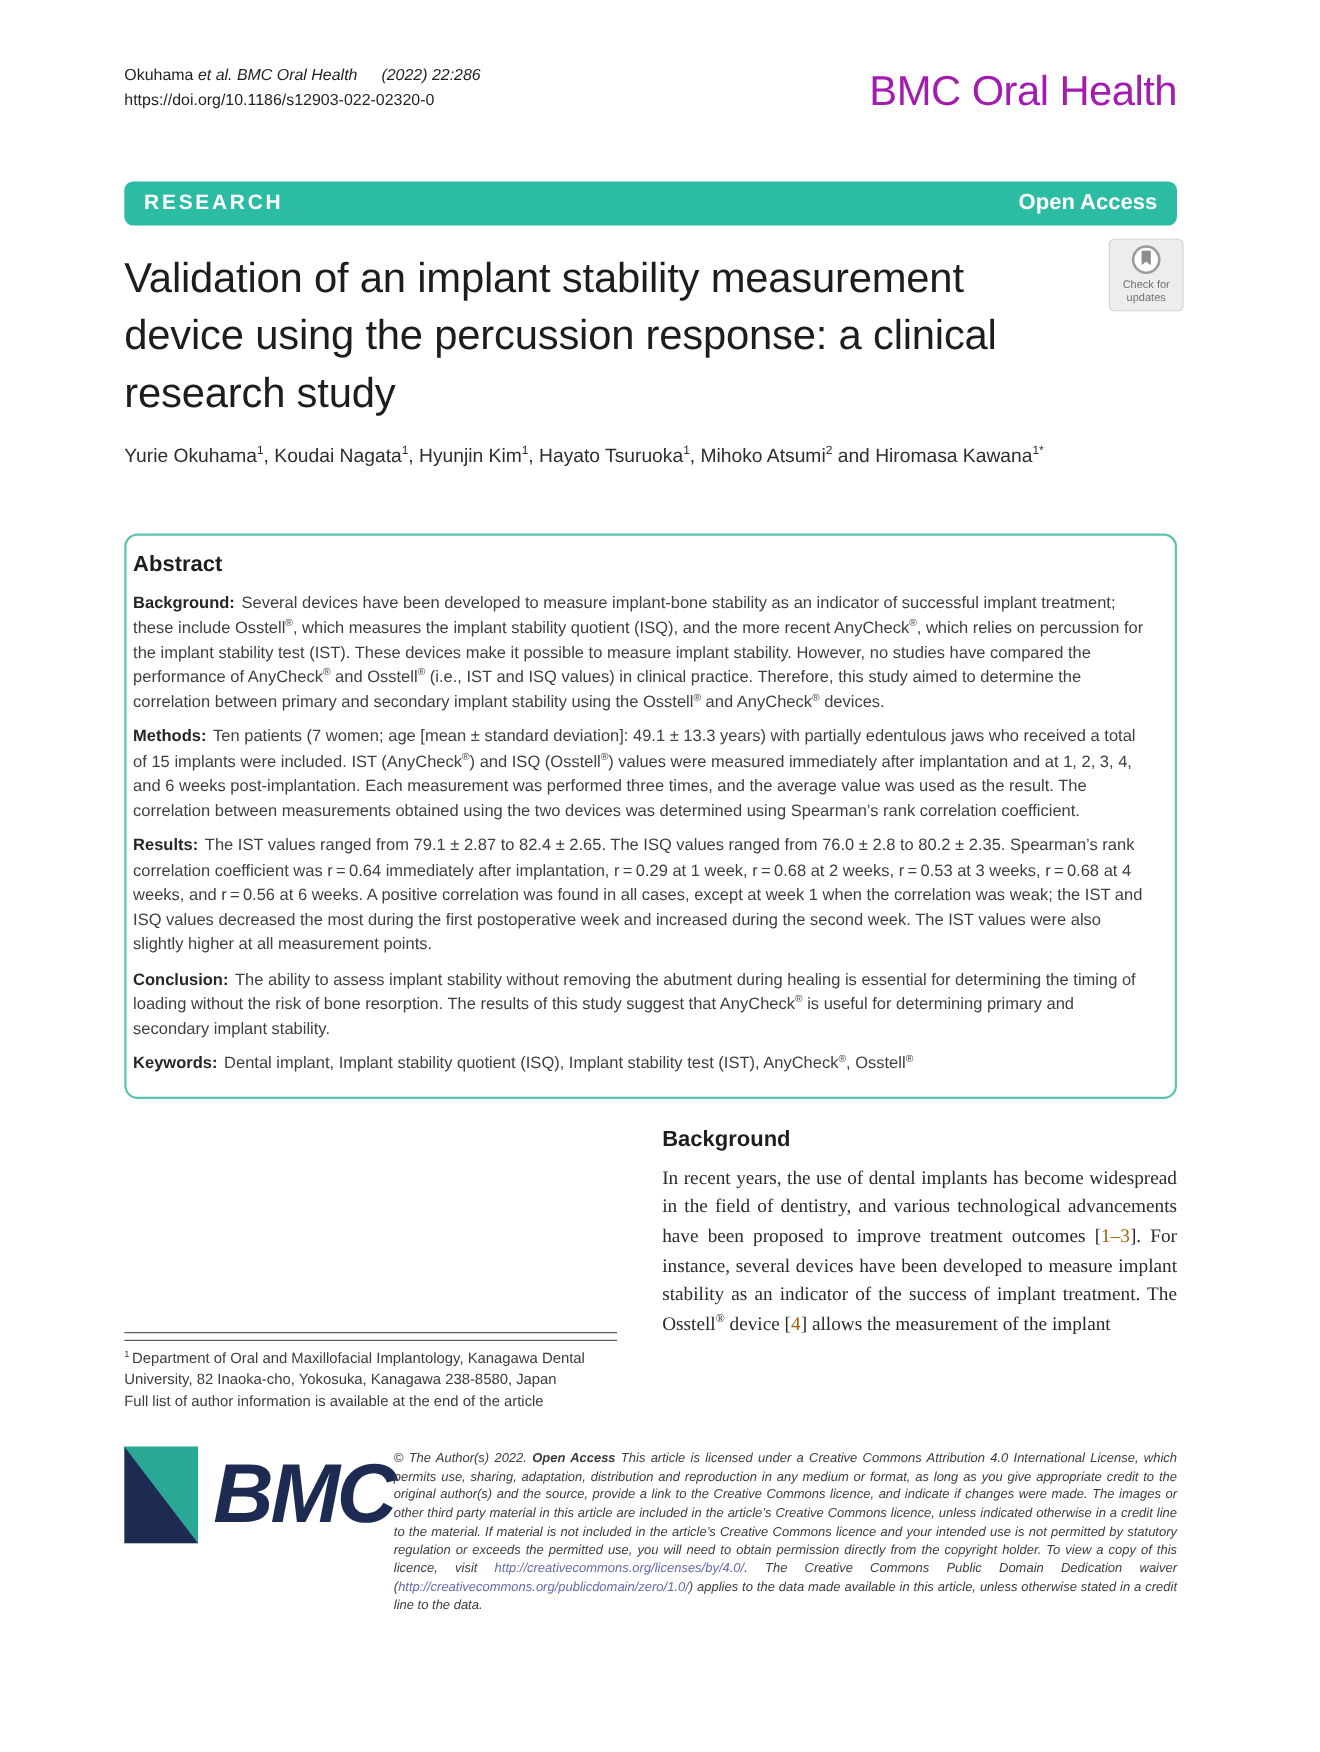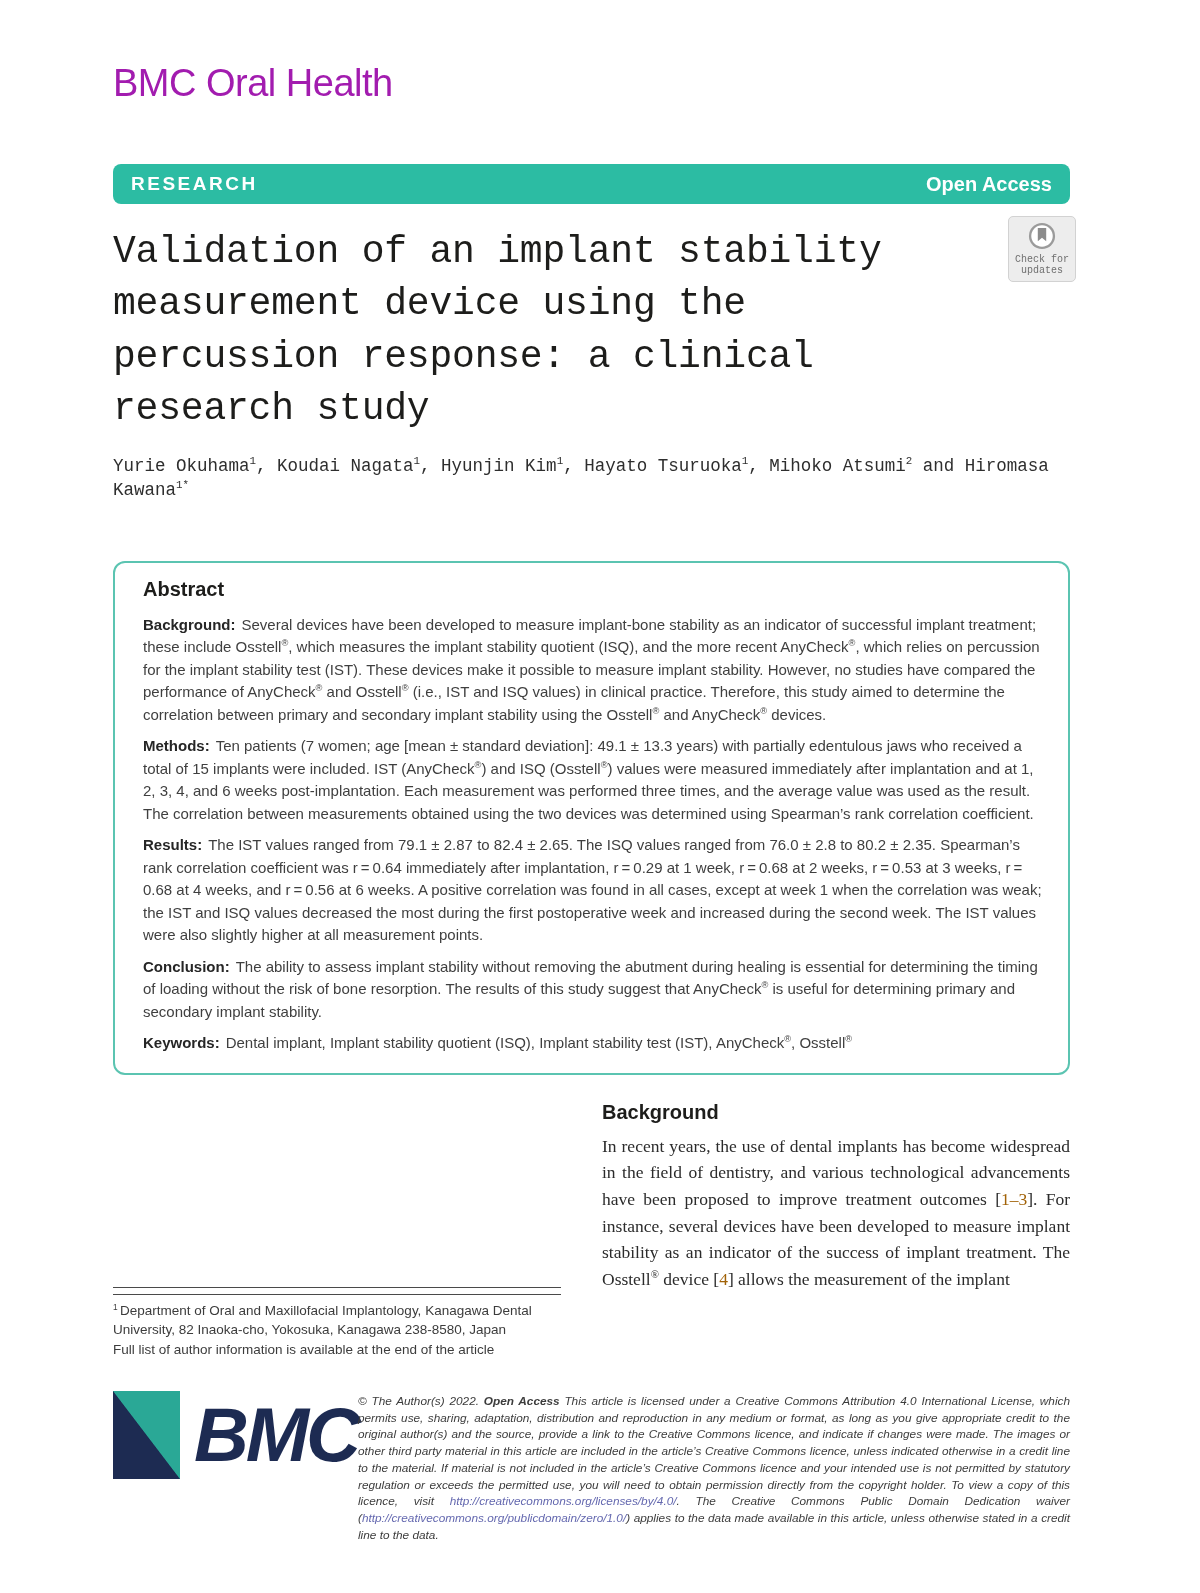--- a/index.html
+++ b/index.html
@@ -12,30 +12,30 @@
   .top{display:flex;justify-content:space-between;align-items:flex-start;}
   .cite{font-size:14.5px;line-height:1.55;color:#231f20;}
   .cite .doi{color:#231f20;text-decoration:none;}
   .journal{font-size:38px;font-weight:400;color:#a21caf;letter-spacing:-0.5px;margin-top:6px;line-height:1;}
   
   .banner{margin-top:62px;height:40px;border-radius:8px;background:#2CBCA3;
     display:flex;align-items:center;justify-content:space-between;padding:0 18px;color:#fff;}
   .banner .research{font-size:19px;font-weight:bold;letter-spacing:2.5px;}
   .banner .oa{font-size:20px;font-weight:bold;}
   
-  .title-block{position:relative;margin-top:22px;font-family:Liberation Mono, monospace;}
+  .title-block{position:relative;margin-top:22px;}
   h1.title{margin:0;font-weight:400;font-size:38px;line-height:1.38;color:#1d1d1b;max-width:880px;letter-spacing:-0.2px;}
   .badge{position:absolute;top:-10px;right:-6px;width:66px;height:64px;background:#ededed;
     border:1px solid #d2d2d2;border-radius:5px;display:flex;flex-direction:column;
     align-items:center;justify-content:center;gap:4px;cursor:pointer;}
   .badge-text{font-size:10px;line-height:1.15;color:#6f6f6f;text-align:center;}
   .authors{margin:18px 0 0;font-size:17.5px;color:#2e2e2e;line-height:1.4;}
   sup{font-size:62%;line-height:0;}
   
-  .abstract{margin-top:58px;border:2px solid #5BC4B1;border-radius:12px;padding:15px 22px 18px 28px;}
+  .abstract{margin-top:58px;border:2px solid #5BC4B1;border-radius:12px;padding:15px 22px 18px 6px;}
   .abstract h2{margin:0 0 13px;font-size:20px;color:#1d1d1b;font-weight:bold;}
   .abstract p{margin:9px 0 0;font-size:15px;line-height:1.5;color:#3f3f3f;}
   .abstract p.first{margin-top:0;}
   .lbl{font-weight:bold;color:#262626;margin-right:6px;}
   
   .columns{display:flex;margin-top:26px;height:258px;}
   .col-left{width:448px;display:flex;flex-direction:column;}
   .footnote{margin-top:auto;font-size:13.5px;color:#3c3c3c;line-height:1.42;}
   .footnote hr{border:none;border-top:1px solid #4a4a4a;margin:0 0 6px;}
   .footnote hr.second{margin:6px 0 6px;}
@@ -54,20 +54,24 @@
   .seg-bold{font-weight:bold;}
   .seg-link{color:#a16207;}
   .seg-link2{color:#6468AF;}
 </style>
 </head>
 <body>
 
 <div class="page">
 
   <header class="top">
+    <div class="cite">
+      <div><span>Okuhama </span><span class="seg-italic">et al. BMC Oral Health</span><span class="seg-italic">   (2022) 22:286</span></div>
+      <div class="doi">https://doi.org/10.1186/s12903-022-02320-0</div>
+    </div>
     <div class="journal">BMC Oral Health</div>
   </header>
 
   <div class="banner">
     <span class="research">RESEARCH</span>
     <span class="oa">Open Access</span>
   </div>
 
   <section class="title-block">
     <h1 class="title">Validation of an implant stability measurement device using the percussion response: a clinical research study</h1>

